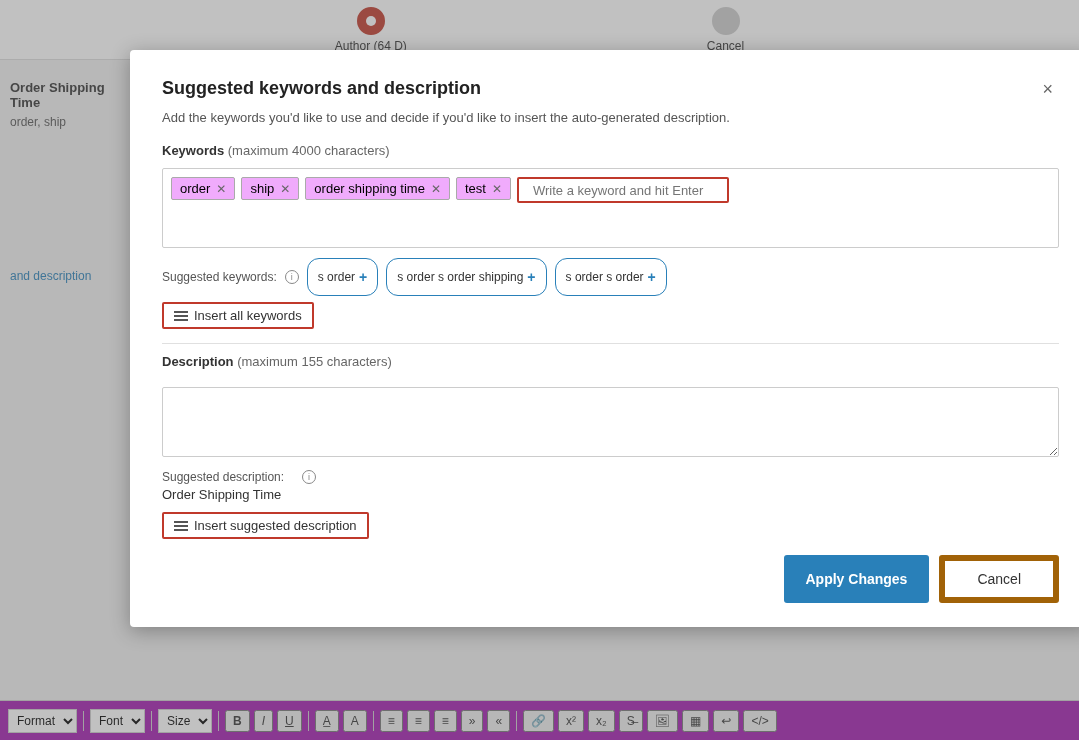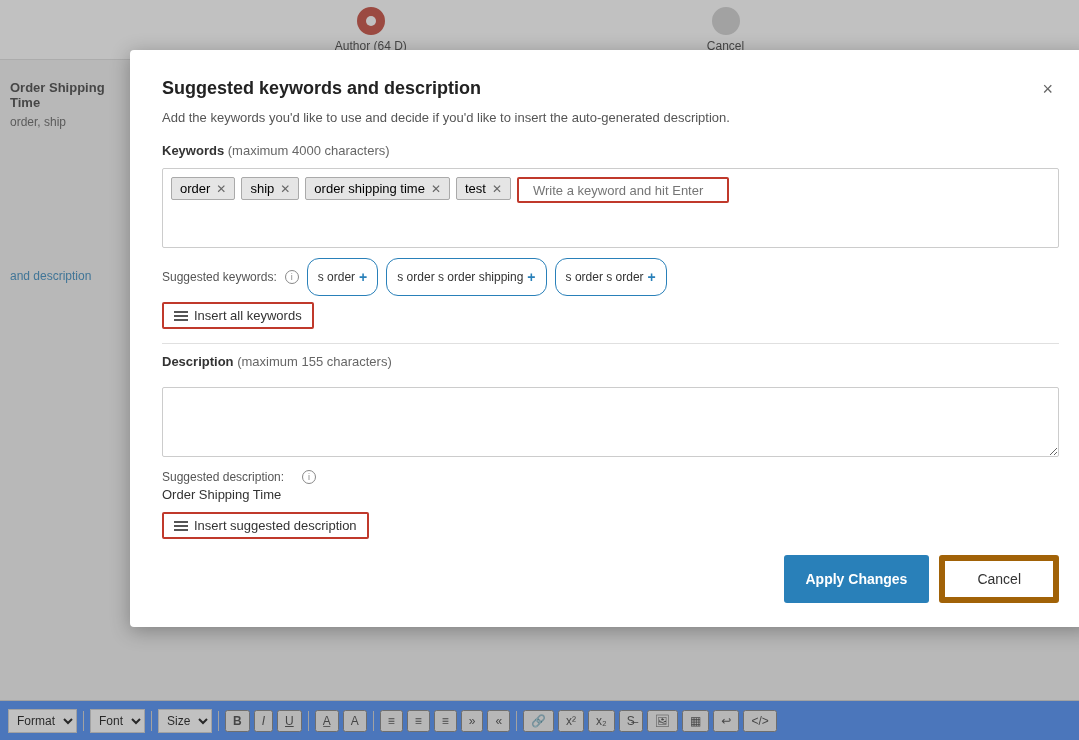--- a/index.html
+++ b/index.html
@@ -93,21 +93,21 @@
       text-decoration: none;
       display: block;
       margin-top: 140px;
     }
 
     
     .bottom-toolbar {
       position: absolute;
       bottom: 0; left: 0; right: 0;
       height: 40px;
-      background: #3b82f6;
+      background: #a21caf;
       border-top: 1px solid #ccc;
       display: flex;
       align-items: center;
       padding: 0 8px;
       gap: 4px;
       z-index: 1;
     }
     .toolbar-item {
       font-size: 12px;
       color: #333;
@@ -199,21 +199,21 @@
       display: flex;
       flex-wrap: wrap;
       gap: 6px;
       align-items: flex-start;
       margin-bottom: 0;
     }
 
     .keyword-tag {
       display: flex;
       align-items: center;
-      background: #e5e5e5;
+      background: #f0abfc;
       border: 1px solid #aaa;
       border-radius: 2px;
       padding: 3px 8px;
       font-size: 13px;
       gap: 6px;
     }
     .keyword-tag .tag-remove {
       cursor: pointer;
       color: #666;
       font-size: 12px;

